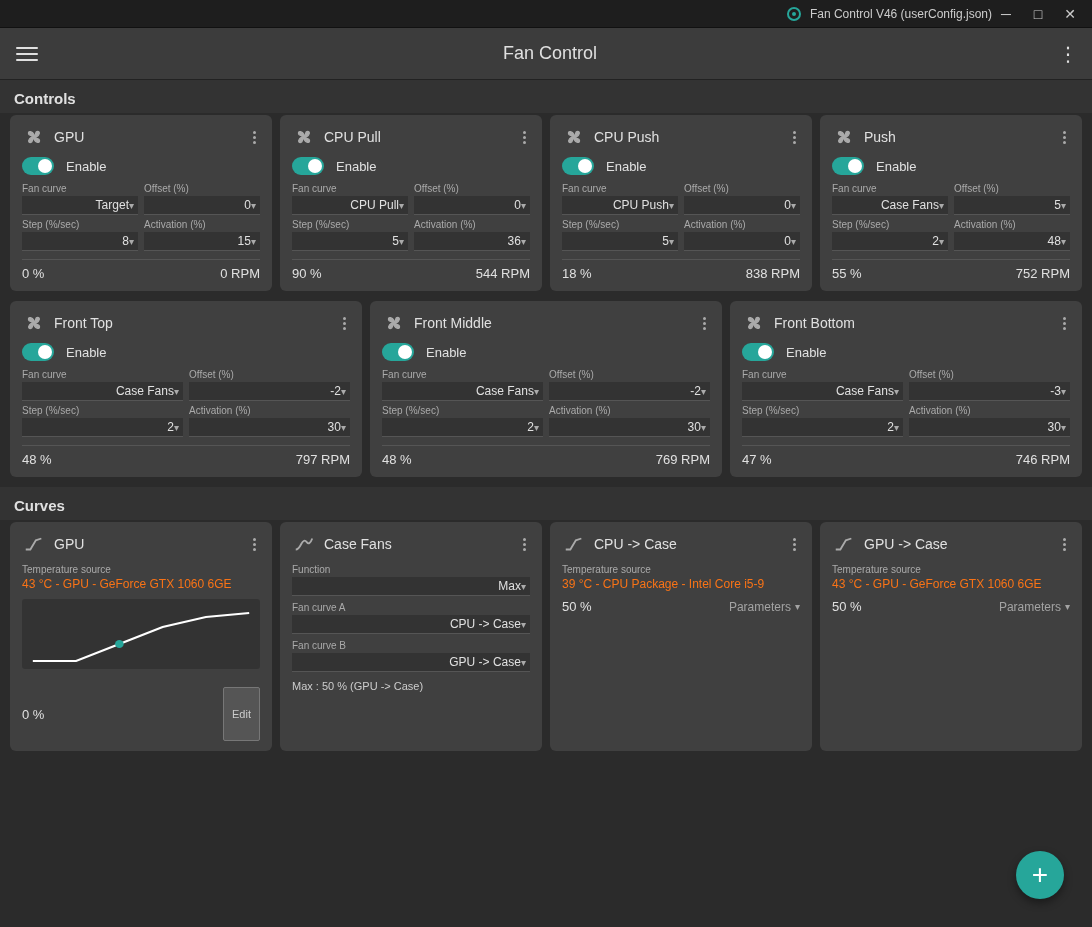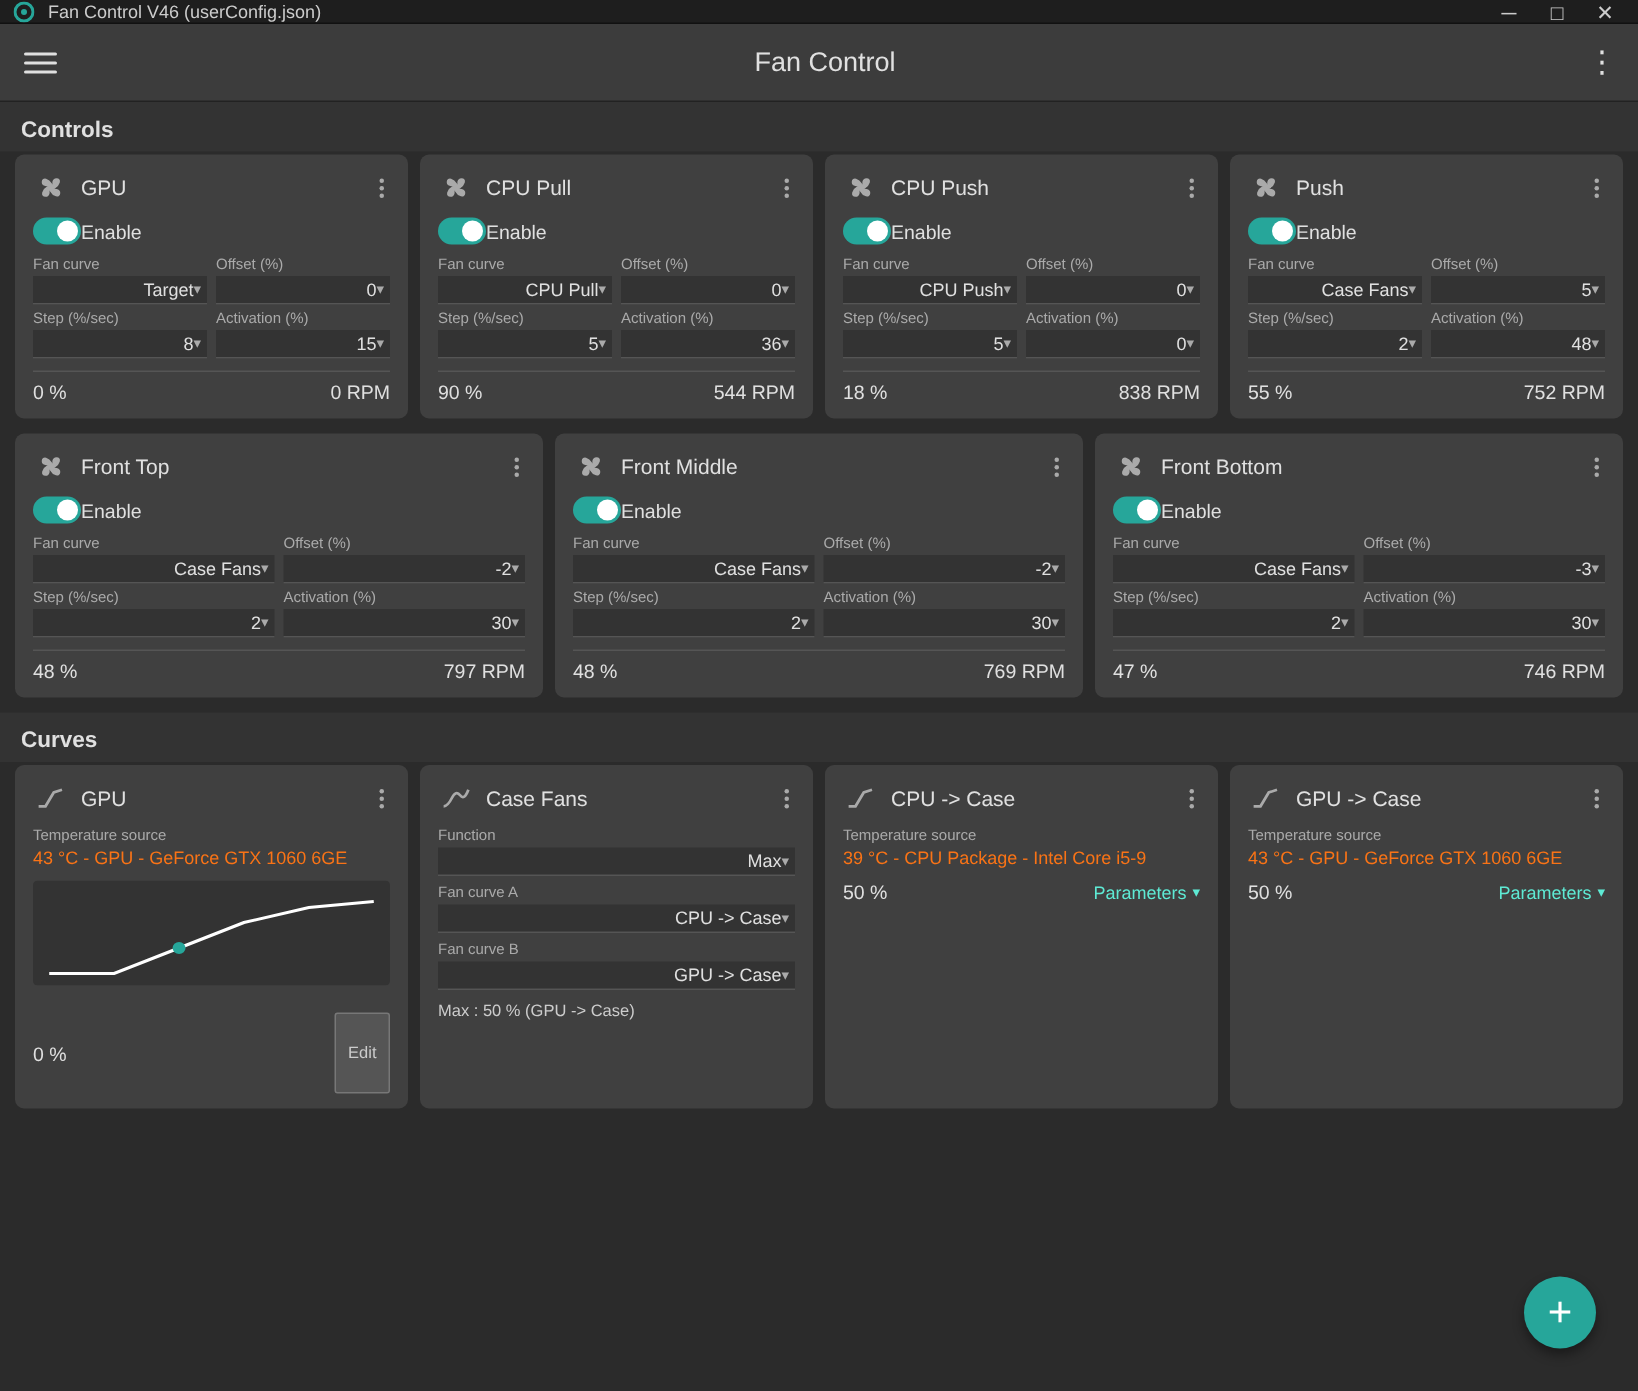--- a/index.html
+++ b/index.html
@@ -10,23 +10,23 @@
       font-size: 13px;
       width: 1092px;
       min-height: 927px;
       overflow-x: hidden;
     }
     
     .title-bar {
       background: #1e1e1e;
       display: flex;
       align-items: center;
-      height: 16px;
+      height: 28px;
       padding: 0 8px;
-      justify-content: space-between;
+      justify-content: flex-end;
       border-bottom: 1px solid #111;
     }
     .title-bar-left {
       display: flex;
       align-items: center;
       gap: 8px;
       font-size: 12px;
       color: #ccc;
     }
     .title-bar-left .app-icon {
@@ -168,21 +168,21 @@
       width: 3px;
       height: 3px;
       background: #aaa;
       border-radius: 50%;
     }
 
     
     .toggle-row {
       display: flex;
       align-items: center;
-      gap: 0;
+      gap: 12px;
       margin-bottom: 8px;
     }
     .toggle {
       width: 32px;
       height: 18px;
       border-radius: 9px;
       background: #26a69a;
       position: relative;
       cursor: pointer;
       flex-shrink: 0;
@@ -294,21 +294,21 @@
       display: flex;
       justify-content: space-between;
       align-items: center;
       margin-top: 8px;
     }
     .parameters-btn {
       display: flex;
       align-items: center;
       gap: 4px;
       font-size: 12px;
-      color: #5eead4;
+      color: #a3a3a3;
       cursor: pointer;
     }
 
     
     .fab {
       position: fixed;
       bottom: 28px;
       right: 28px;
       width: 48px;
       height: 48px;

